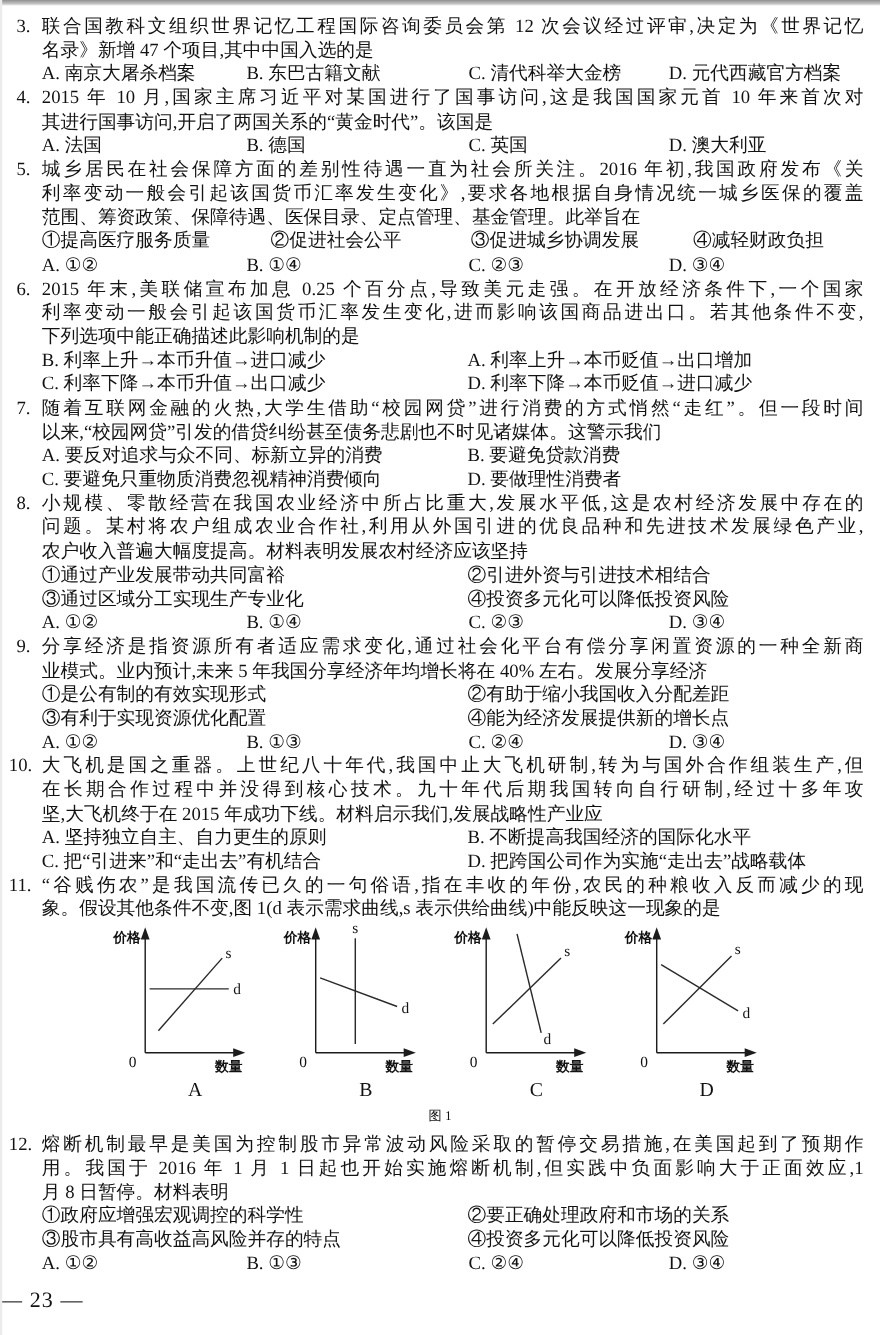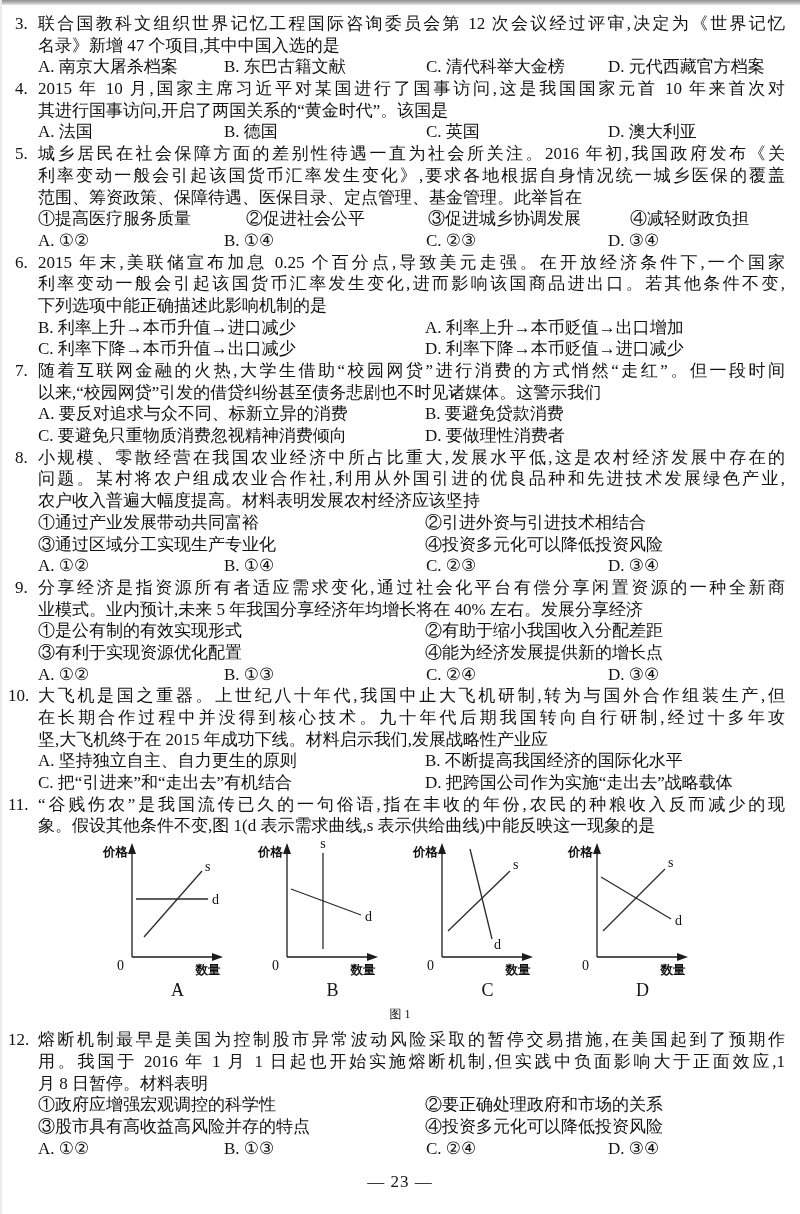--- a/index.html
+++ b/index.html
@@ -31,21 +31,21 @@
   .panels svg{display:block;flex:0 0 155px;}
   .axis-line{stroke:#1c1c1c;stroke-width:1.3;}
   .curve{stroke:#2a2a2a;stroke-width:1.3;fill:none;}
   .axis-cjk{font-size:12.5px;font-weight:bold;fill:#111;font-family:"Liberation Serif","DejaVu Serif",serif;}
   .curve-lab{font-size:14px;fill:#111;font-family:"Liberation Serif","DejaVu Serif",serif;}
   .origin-lab{font-size:14px;fill:#111;font-family:"Liberation Serif","DejaVu Serif",serif;}
   .plabels{display:flex;margin-left:100px;height:22px;line-height:22px;font-size:18px;}
   .plabels div{flex:0 0 155px;text-align:center;}
   .figcap{text-align:center;height:22px;line-height:22px;font-size:12px;margin-top:2px;}
   .q12{margin-top:4px;}
-  .pageno{margin-top:12px;text-align:center;height:22px;line-height:22px;font-size:17px;letter-spacing:1px;}
+  .pageno{margin-top:12px;height:22px;line-height:22px;font-size:20px;letter-spacing:1px;}
 </style>
 </head>
 <body>
 
 <div class="page">
   <div class="scan-edge-top"></div>
   <div class="scan-edge-left"></div>
 
   <div class="q">
     <div class="line full"><span class="qnum">3.</span><span>联合国教科文组织世界记忆工程国际咨询委员会第 12 次会议经过评审,决定为《世界记忆</span></div>

